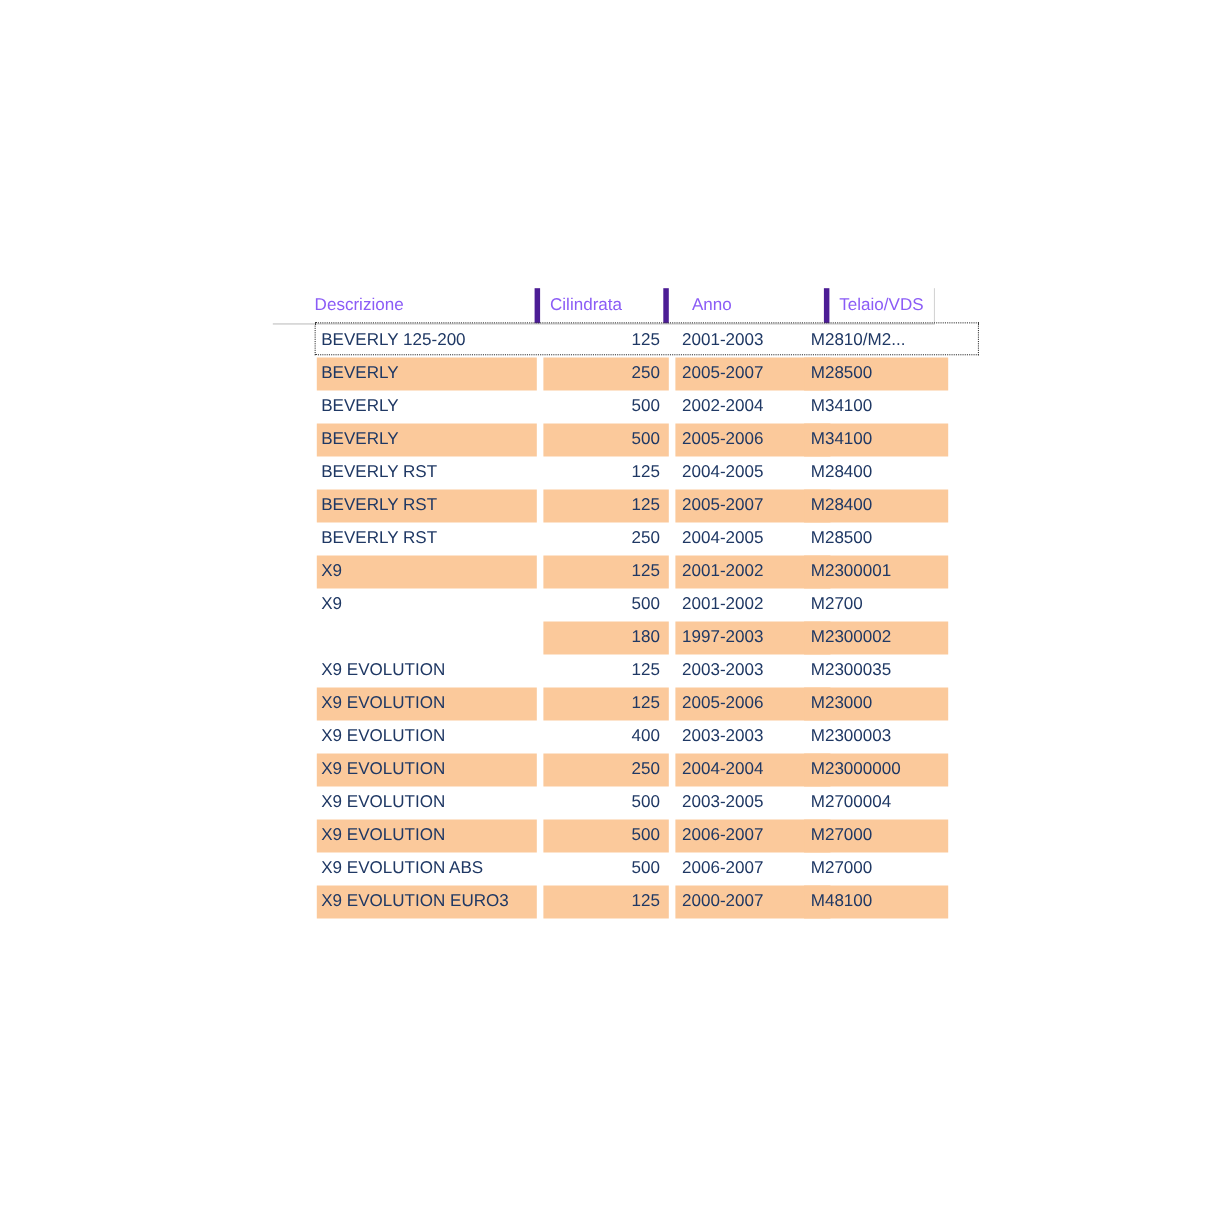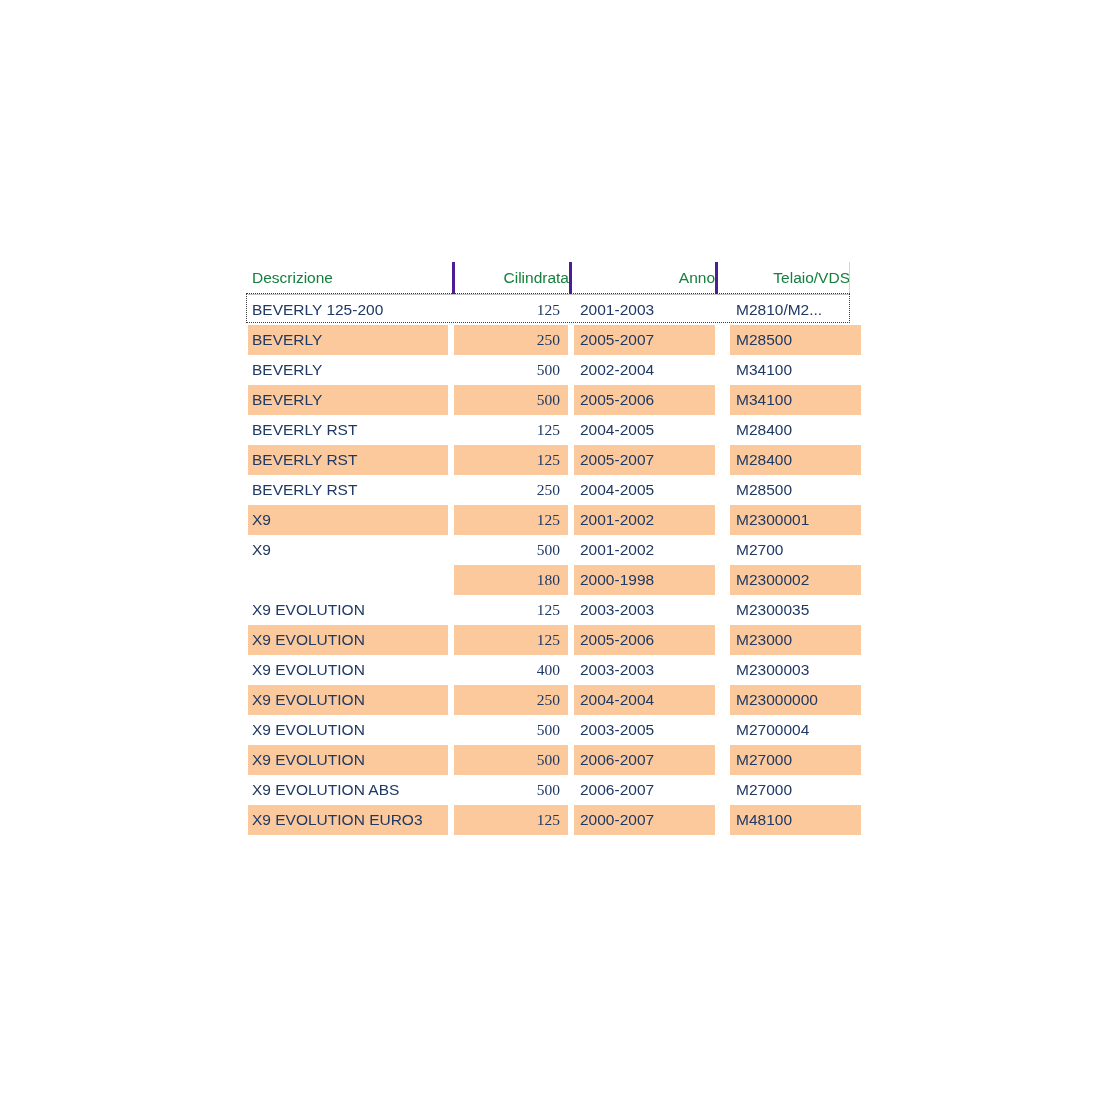--- a/index.html
+++ b/index.html
@@ -26,67 +26,68 @@
   .thead {
     position: relative;
     height: 32px;
   }
   .th {
     position: absolute;
     top: 0;
     height: 32px;
     line-height: 32px;
     font-size: 15.5px;
-    color: #15803d;
+    color: #8b5cf6;
     white-space: nowrap;
     box-sizing: border-box;
+    margin-left: 34px;
   }
   .th-sep {
-    border-left: 3px solid #4c1d95;
-    text-align: right;
+    border-left: 5px solid #4c1d95;
   }
   .th-desc  { left: 0px;   width: 204px; padding-left: 4px; }
   .th-cil   { left: 204px; width: 117px; padding-left: 9px; }
   .th-anno  { left: 321px; width: 146px; padding-left: 21px; }
   .th-tel   { left: 467px; width: 135px; padding-left: 9px; }
 
   .header-rule {
     position: absolute;
     left: 0;
     top: 32px;
     width: 602px;
     height: 0;
     border-top: 1px solid #bfbfbf;
   }
 
   
   .tbody {
     position: relative;
     margin-top: 1px;
+    margin-left: 40px;
   }
   .trow {
     position: relative;
     height: 30px;
   }
   .cell {
     position: absolute;
     top: 0;
     height: 30px;
     line-height: 30px;
     font-size: 15.5px;
     color: #1f3864;
     white-space: nowrap;
     box-sizing: border-box;
     overflow: hidden;
   }
   
   .c-desc { left: 0px;   width: 200px; padding-left: 4px;  text-align: left;  }
-  .c-cil  { left: 206px; width: 114px; padding-right: 8px; text-align: right; font-family: Liberation Serif, serif; }
+  .c-cil  { left: 206px; width: 114px; padding-right: 8px; text-align: right; }
   .c-anno { left: 326px; width: 141px; padding-left: 6px;  text-align: left;  }
-  .c-tel  { left: 482px; width: 131px; padding-left: 6px;  text-align: left;  }
+  .c-tel  { left: 443px; width: 131px; padding-left: 6px;  text-align: left;  }
 
   .trow.alt .cell { background: #fbc99b; }
   .trow.plain .cell { background: transparent; }
 
   
   .focus-outline {
     position: absolute;
     left: -2px;
     top: -2px;
     width: 604px;
@@ -171,21 +172,21 @@
         <div class="cell c-tel">M2300001</div>
       </div>
       <div class="trow plain">
         <div class="cell c-desc">X9</div>
         <div class="cell c-cil">500</div>
         <div class="cell c-anno">2001-2002</div>
         <div class="cell c-tel">M2700</div>
       </div>
       <div class="trow alt">
         <div class="cell c-cil">180</div>
-        <div class="cell c-anno">2000-1998</div>
+        <div class="cell c-anno">1997-2003</div>
         <div class="cell c-tel">M2300002</div>
       </div>
       <div class="trow plain">
         <div class="cell c-desc">X9 EVOLUTION</div>
         <div class="cell c-cil">125</div>
         <div class="cell c-anno">2003-2003</div>
         <div class="cell c-tel">M2300035</div>
       </div>
       <div class="trow alt">
         <div class="cell c-desc">X9 EVOLUTION</div>

